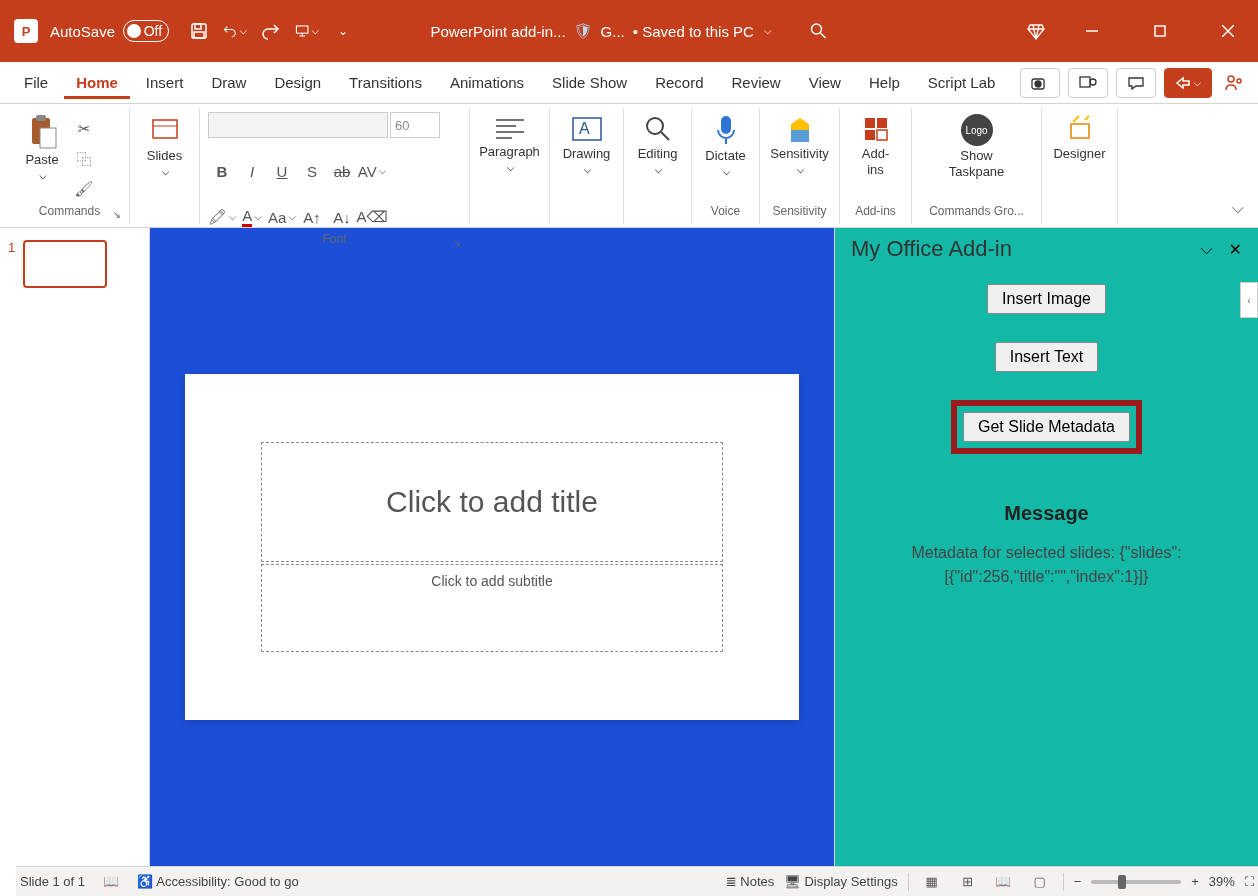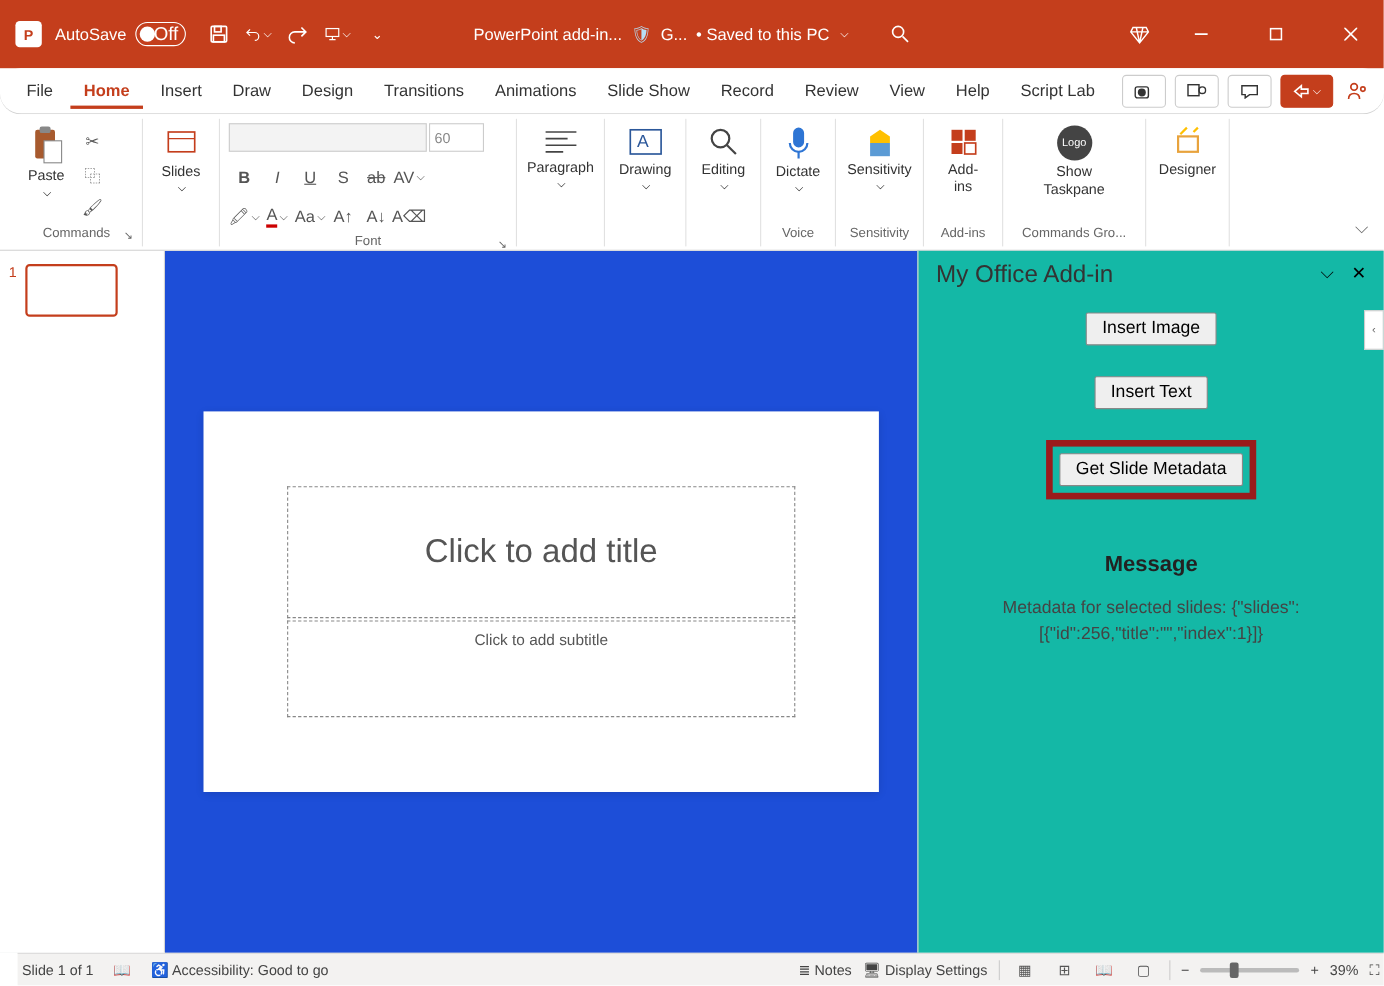--- a/index.html
+++ b/index.html
@@ -4,30 +4,30 @@
 <style>
 * { box-sizing: border-box; margin: 0; padding: 0; font-family: "Segoe UI", Arial, sans-serif; }
 body { width: 1258px; height: 896px; background: #fff; overflow: hidden; position: relative; }
 
 
 .titlebar { height: 62px; background: #C43E1C; display: flex; align-items: center; color: #fff; padding: 0 8px; position: relative; }
 .app-icon { width: 24px; height: 24px; background: #fff; border-radius: 4px; display: flex; align-items: center; justify-content: center; color: #C43E1C; font-weight: bold; font-size: 13px; margin: 0 12px 0 6px; }
 .autosave { display: flex; align-items: center; gap: 8px; font-size: 15px; }
 .toggle { width: 46px; height: 22px; border: 1.5px solid #fff; border-radius: 11px; display: flex; align-items: center; padding: 0 4px; justify-content: flex-end; position: relative; }
 .toggle-knob { width: 14px; height: 14px; background: #fff; border-radius: 50%; position: absolute; left: 3px; }
-.toggle-text { font-size: 17px; color: #fff; margin-right: 2px; }
+.toggle-text { font-size: 14px; color: #fff; margin-right: 2px; }
 .qat { display: flex; align-items: center; gap: 12px; margin-left: 18px; }
 .qat-btn { width: 24px; height: 24px; display: flex; align-items: center; justify-content: center; cursor: pointer; }
 .title-center { position: absolute; left: 50%; transform: translateX(-50%); display: flex; align-items: center; gap: 8px; font-size: 15px; }
 .shield { color: #b8dff5; }
 .title-right { position: absolute; right: 8px; display: flex; align-items: center; gap: 24px; }
 .win-btn { width: 44px; height: 30px; display: flex; align-items: center; justify-content: center; cursor: pointer; }
 
 
-.ribbon-tabs { height: 42px; background: #fff; border-bottom: 1px solid #d4d4d4; display: flex; align-items: center; padding: 0 12px; gap: 4px; position: relative; border-radius: 19px; }
+.ribbon-tabs { height: 42px; background: #fff; border-bottom: 1px solid #d4d4d4; display: flex; align-items: center; padding: 0 12px; gap: 4px; position: relative; }
 .tab { padding: 8px 12px; font-size: 15px; color: #333; cursor: pointer; }
 .tab.active { color: #C43E1C; border-bottom: 3px solid #C43E1C; font-weight: 600; padding-bottom: 5px; }
 .tab.file { color: #333; }
 .tabs-right { position: absolute; right: 10px; display: flex; gap: 8px; align-items: center; }
 .right-btn { border: 1px solid #ccc; border-radius: 4px; padding: 4px 10px; height: 30px; display: flex; align-items: center; justify-content: center; cursor: pointer; background: #fff; }
 .right-btn.orange { background: #C43E1C; border-color: #C43E1C; color: #fff; }
 
 
 .ribbon { height: 124px; background: #fff; border-bottom: 1px solid #d4d4d4; display: flex; padding: 4px 10px 0 10px; position: relative; }
 .group { border-right: 1px solid #e1e1e1; padding: 4px 8px; display: flex; flex-direction: column; justify-content: space-between; height: 116px; }
@@ -241,21 +241,21 @@
             <line x1="4" y1="12" x2="28" y2="12" stroke="#c43e1c"></line>
           </svg>
         <span class="big-btn-label">Slides</span>
         <span class="caret">⌵</span>
       </div>
     </div>
     <div class="group-label">&nbsp;</div>
   </div>
 
   <div class="group" style="width:270px">
-    <div class="group-content" style="flex-direction:column;gap:10px">
+    <div class="group-content" style="flex-direction:column;gap:20px">
       <div class="font-row">
         <input class="font-select" disabled="" style="">
         <input class="size-select" disabled="" value="60" style="">
       </div>
       <div class="font-row">
         <div class="small-btn" style="font-weight:bold">B</div>
         <div class="small-btn" style="font-style:italic">I</div>
         <div class="small-btn" style="text-decoration:underline">U</div>
         <div class="small-btn">S</div>
         <div class="small-btn" style="text-decoration:line-through">ab</div>

